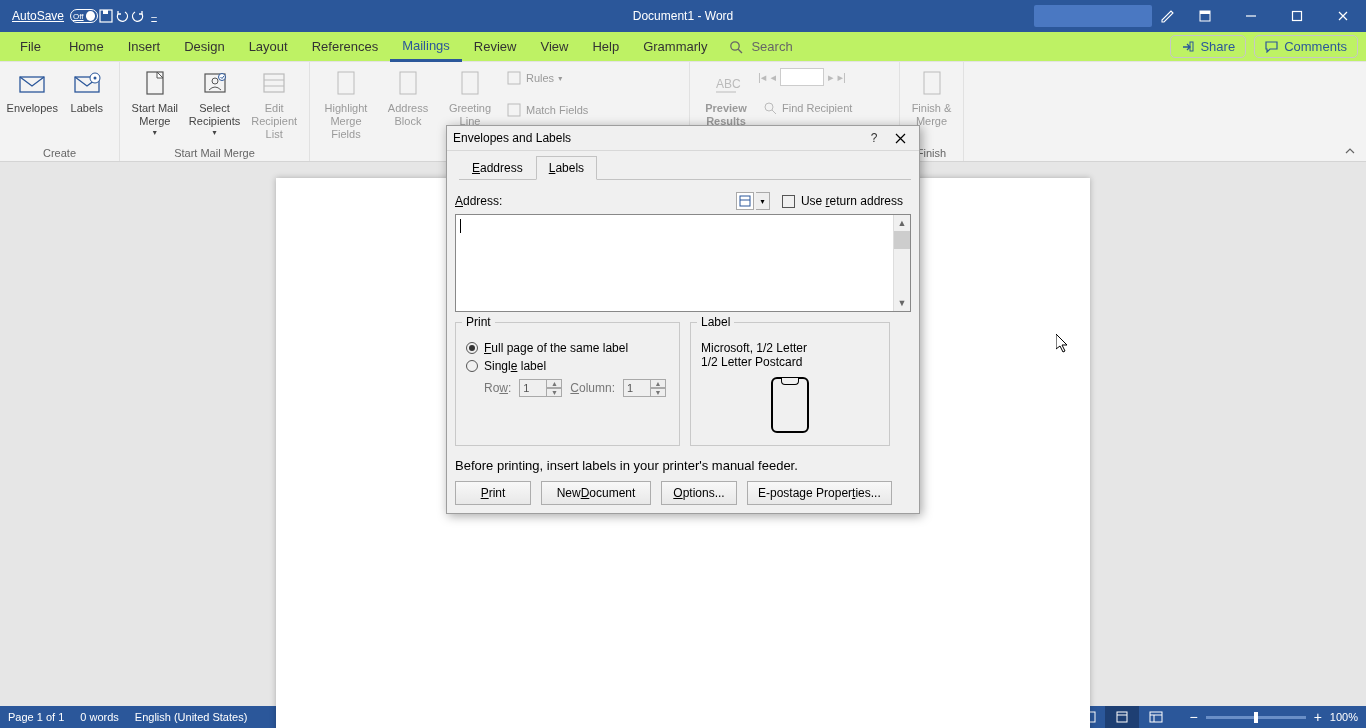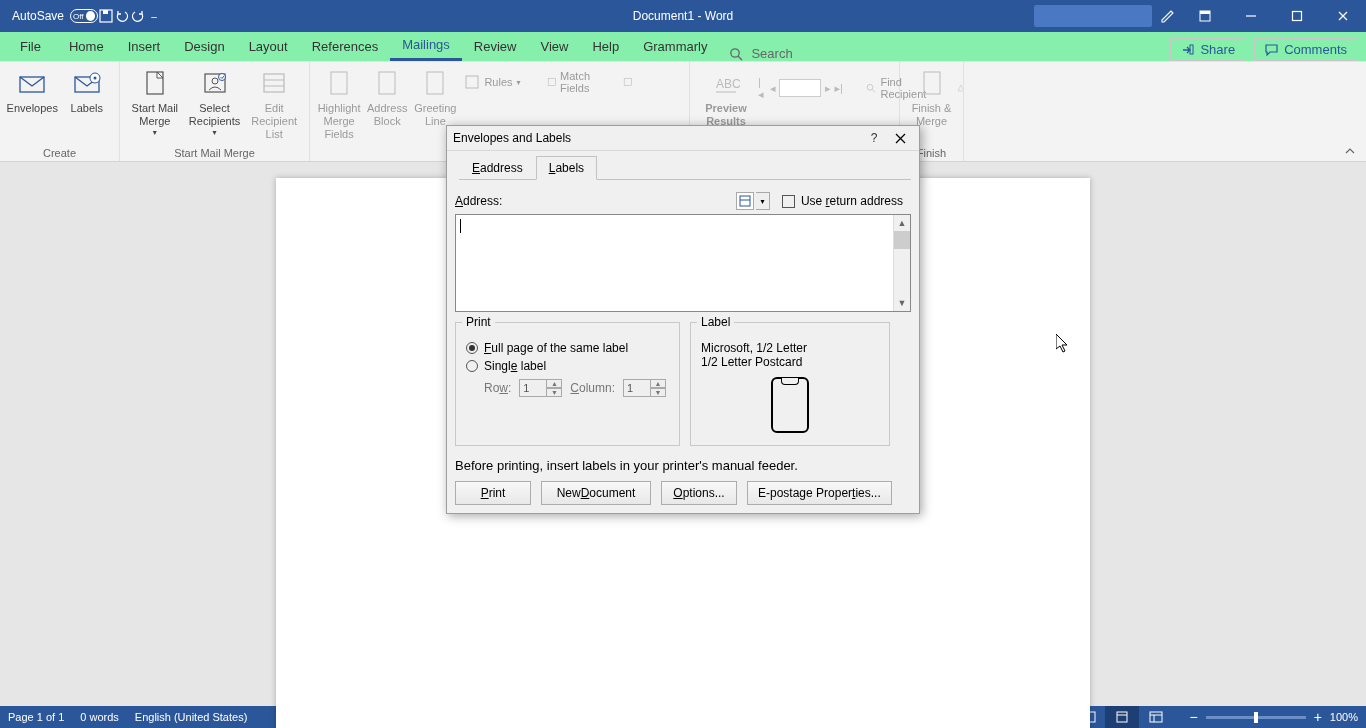--- a/index.html
+++ b/index.html
@@ -1,48 +1,48 @@
 <!DOCTYPE html>
 <html><head>
 <meta charset="utf-8">
 <style>
 * { margin: 0; padding: 0; box-sizing: border-box; font-family: "Segoe UI", Arial, sans-serif; }
 html, body { width: 1366px; height: 728px; overflow: hidden; background: #fff; }
 
 
 .titlebar { height: 32px; background: #2b579a; display: flex; align-items: center; color: #fff; font-size: 12px; position: relative; }
-.titlebar .left { display: flex; align-items: center; padding-left: 12px; }
+.titlebar .left { display: flex; align-items: center; padding-left: 12px; text-decoration: underline; }
 .autosave { display: flex; align-items: center; gap: 6px; }
 .toggle { width: 28px; height: 14px; border: 1px solid #fff; border-radius: 7px; display: flex; align-items: center; padding: 0 2px; font-size: 8px; justify-content: flex-end; color:#fff; }
 .toggle-knob { width: 10px; height: 10px; border-radius: 50%; background: #fff; margin-left:2px;}
 .ticon { width: 16px; height: 16px; display: flex; align-items: center; justify-content: center; }
 .titlebar .center { position: absolute; left: 50%; transform: translateX(-50%); }
 .titlebar .right { margin-left: auto; display: flex; align-items: center; }
 .userblock { width: 118px; height: 22px; background: #4a78c2; border-radius: 2px; margin-right: 8px; }
 .winbtn { width: 46px; height: 32px; display: flex; align-items: center; justify-content: center; }
 
 
-.menurow { height: 30px; background: #86efac; border-bottom: 1px solid #e3e3e3; display: flex; align-items: flex-end; padding: 0 8px; font-size: 13px; color: #333; }
+.menurow { height: 30px; background: #bef264; border-bottom: 1px solid #e3e3e3; display: flex; align-items: center; padding: 0 8px; font-size: 13px; color: #333; }
 .menuitem { padding: 0 12px; height: 30px; display: flex; align-items: center; cursor: pointer; }
 .menuitem.file { margin-right:4px; }
 .menuitem.active { color: #2b579a; border-bottom: 3px solid #2b579a; font-weight: 400; }
 .menurow .spacer { flex: 1; }
 .tellme { display: flex; align-items: center; gap: 8px; color: #666; padding: 0 10px; }
-.sharebtn, .commentsbtn { border: 1px solid #c7c7c7; border-radius: 0; padding: 3px 10px; display: flex; align-items: center; gap: 6px; color: #2b579a; font-size: 13px; margin-left: 8px; }
+.sharebtn, .commentsbtn { border: 1px solid #c7c7c7; border-radius: 5px; padding: 3px 10px; display: flex; align-items: center; gap: 6px; color: #2b579a; font-size: 13px; margin-left: 8px; }
 
 
 .ribbon { height: 100px; background: #f3f3f3; border-bottom: 1px solid #d4d4d4; display: flex; position: relative; }
 .collapse-caret { position: absolute; right: 10px; bottom: 4px; color: #666; }
 .rgroup { border-right: 1px solid #e1e1e1; display: flex; flex-direction: column; }
 .rgroup .buttons { flex: 1; display: flex; align-items: flex-start; padding: 4px 6px 0 6px; gap: 2px; }
 .rgroup .glabel { text-align: center; font-size: 11px; color: #666; padding-bottom: 2px; }
 .rbtn { display: flex; flex-direction: column; align-items: center; justify-content: flex-start; width: 60px; padding-top: 2px; text-align: center; font-size: 11px; color: #444; line-height: 1.2; }
 .rbtn.dim { color: #9a9a9a; }
 .ricon { width: 32px; height: 32px; margin-bottom: 2px; }
-.mini-col { display: flex; flex-direction: row; gap: 18px; padding-top: 2px; font-size: 11px; color: #9a9a9a; }
+.mini-col { display: flex; flex-direction: column; gap: 12px; padding-top: 2px; font-size: 11px; color: #9a9a9a; }
 .mini-item { display: flex; align-items: center; gap: 4px; padding: 2px 4px; }
 .mini-ico { width: 16px; height: 16px; }
 .navrow { display:flex; align-items:center; gap:4px; }
 .navbox { width:44px; height:18px; border:1px solid #ccc; background:#fff; }
 
 
 .docarea { height: calc(728px - 32px - 30px - 100px - 22px); background: #e6e6e6; display: flex; justify-content: center; padding-top: 16px; position: relative; }
 .page { width: 814px; height: 560px; background: #fff; box-shadow: 0 0 6px rgba(0,0,0,0.25); }
 
 

